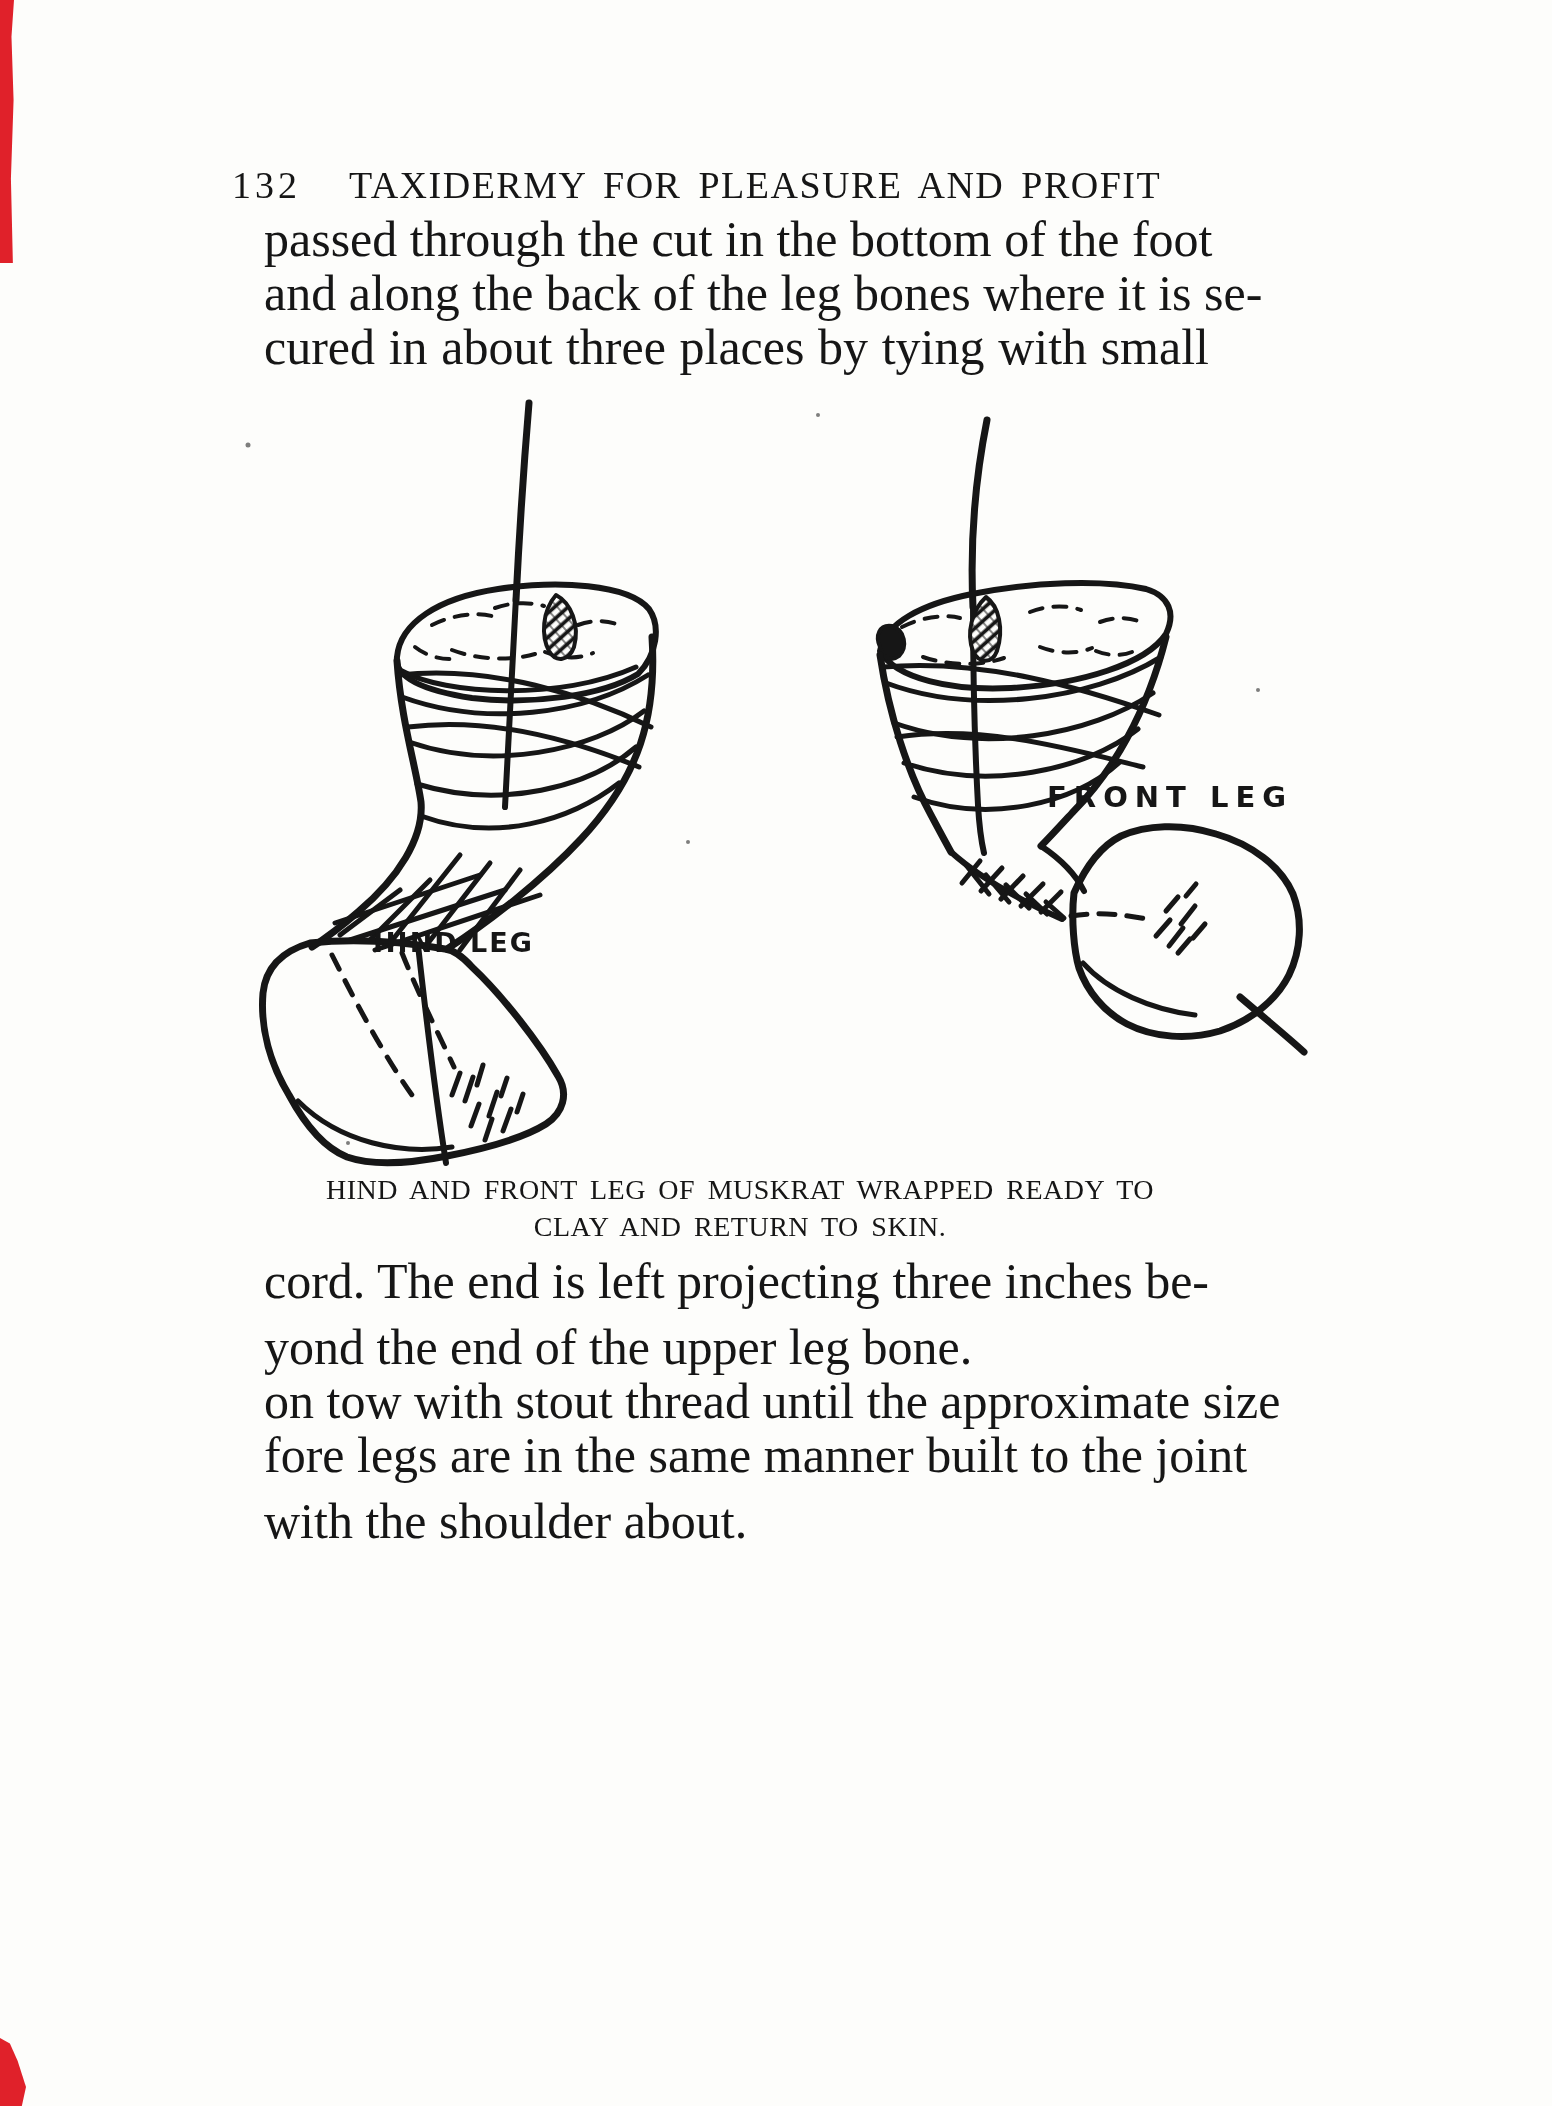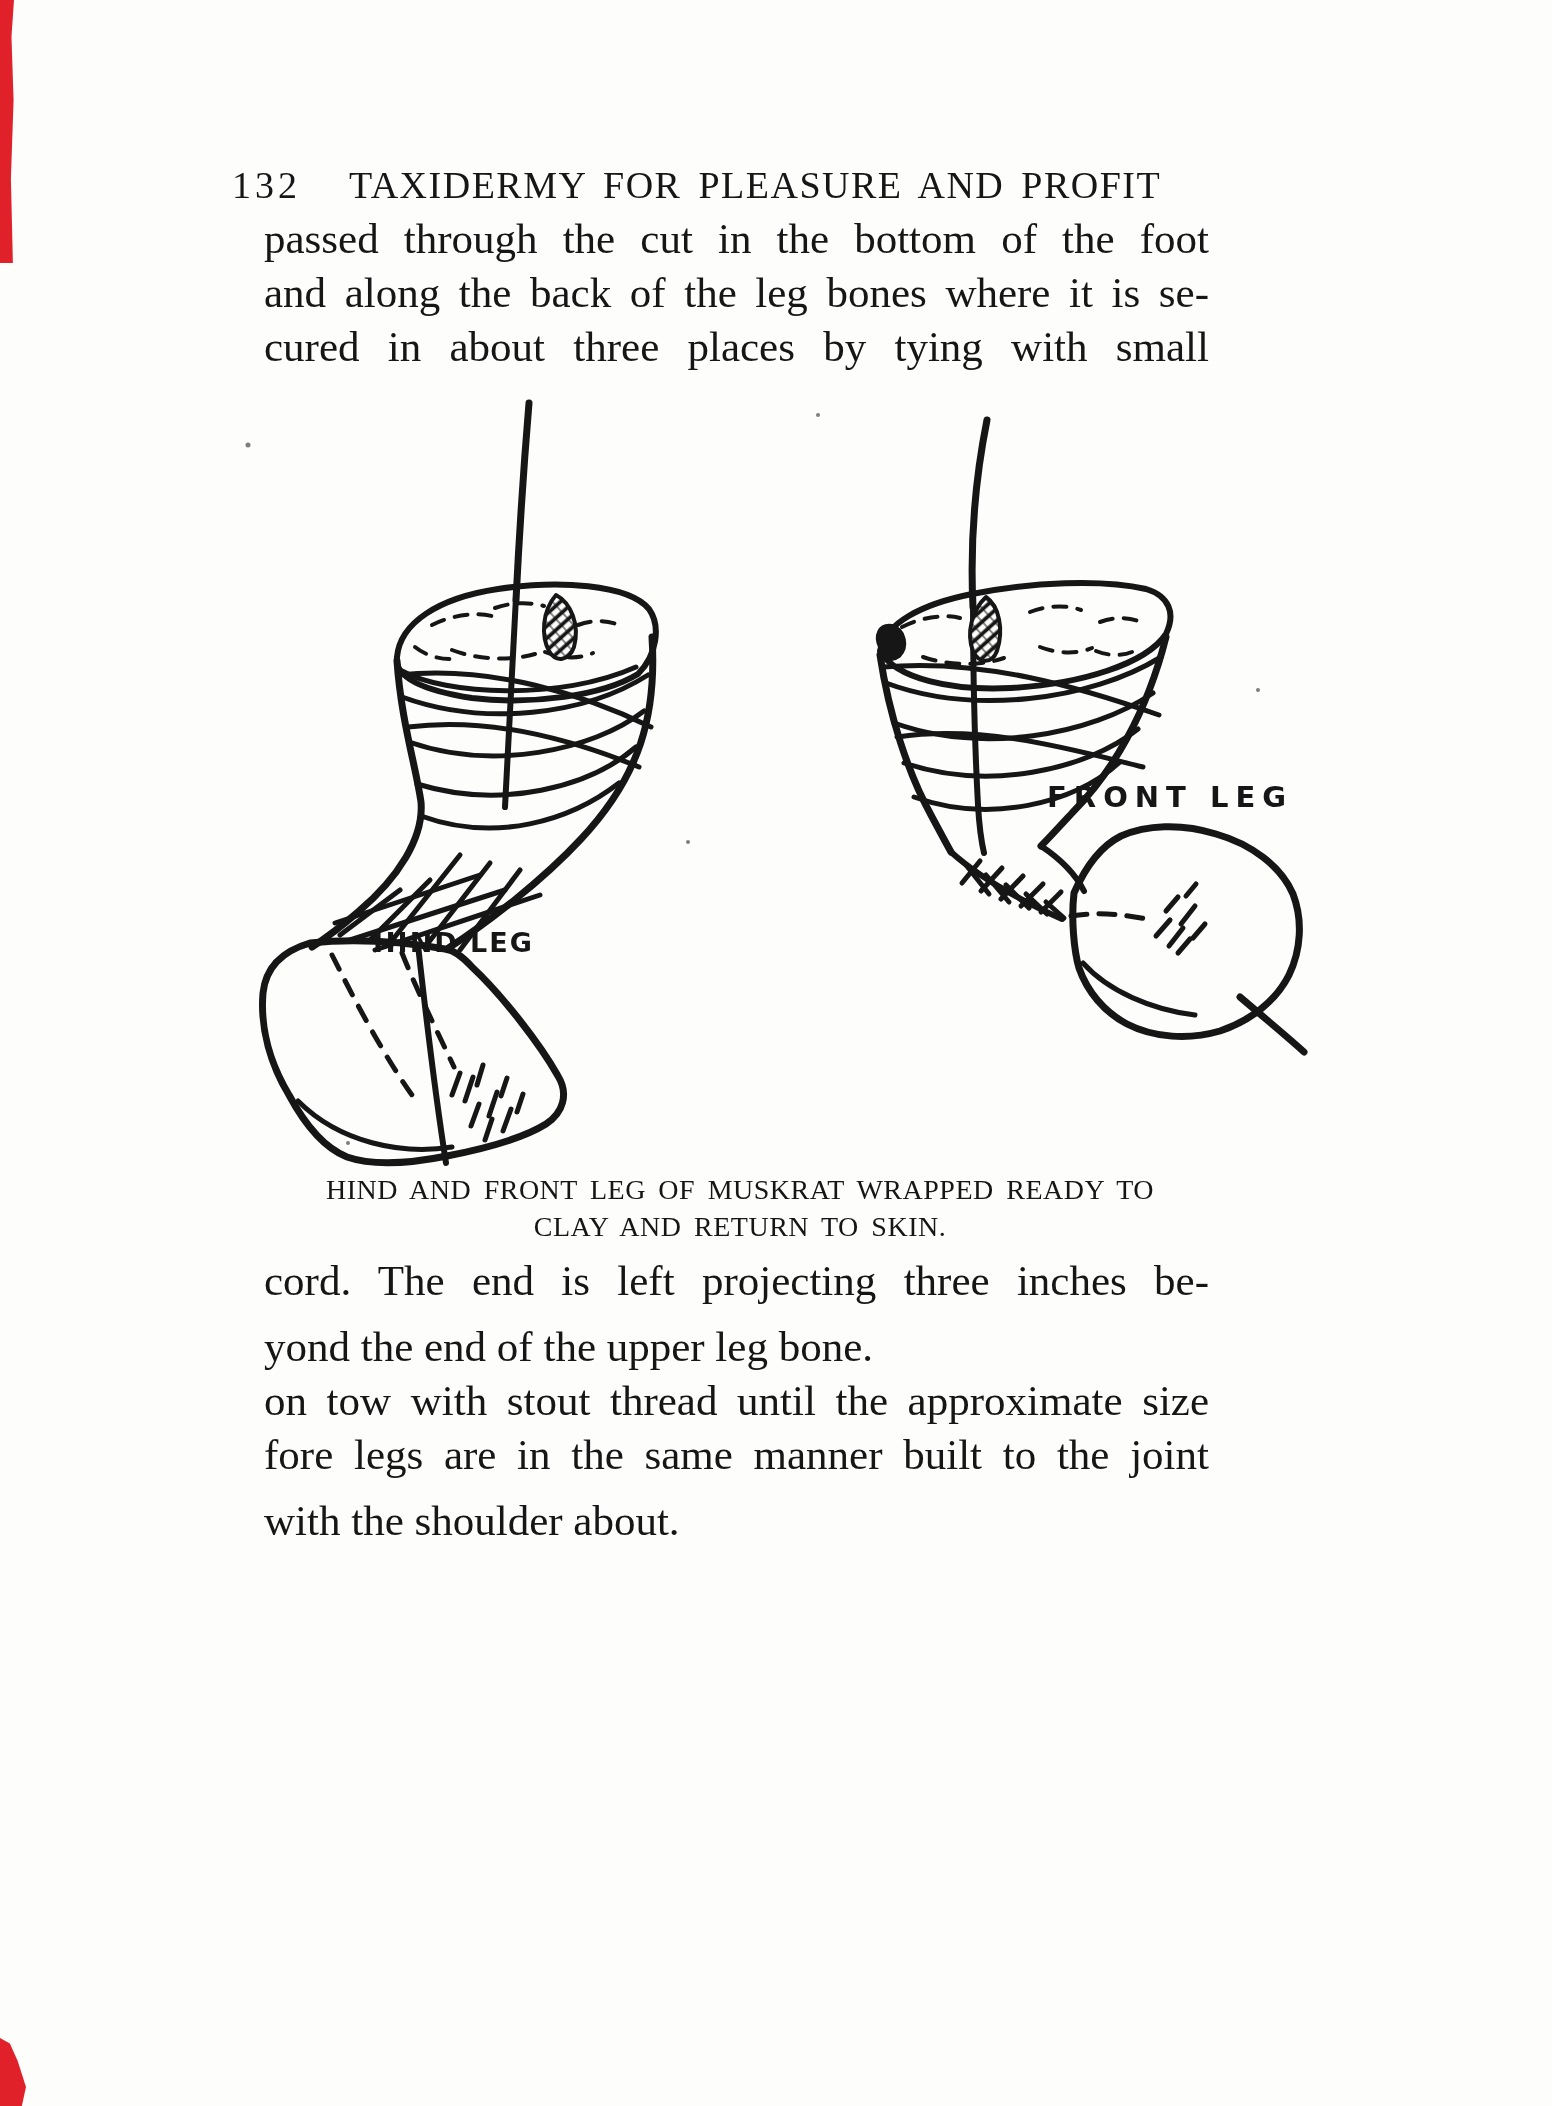--- a/index.html
+++ b/index.html
@@ -14,21 +14,21 @@
   .abs{position:absolute;}
   
   .page-header{
     left:232px;top:128px;width:1100px;
     font-size:38px;line-height:44px;
     display:flex;align-items:baseline;margin-top:35px;
   }
   .page-number{letter-spacing:4px;margin-right:48px;}
   .running-title{letter-spacing:1.5px;word-spacing:6px;}
   
-  .bodytext{width:945px;font-size:43px;line-height:54px;}
+  .bodytext{width:945px;font-size:50px;line-height:54px;}
   .bline{white-space:nowrap;text-align:justify;text-align-last:justify;}
   .bline.line-left{text-align:left;text-align-last:left;margin-top:12px;}
   .bline.indent{padding-left:46px;}
   #para1{left:264px;top:212px;}
   #para-lower{left:264px;top:1254px;}
   
   .fig-caption{
     left:170px;top:1171px;width:1140px;
     font-size:28px;line-height:37px;
     text-align:center;letter-spacing:0.5px;word-spacing:5px;

